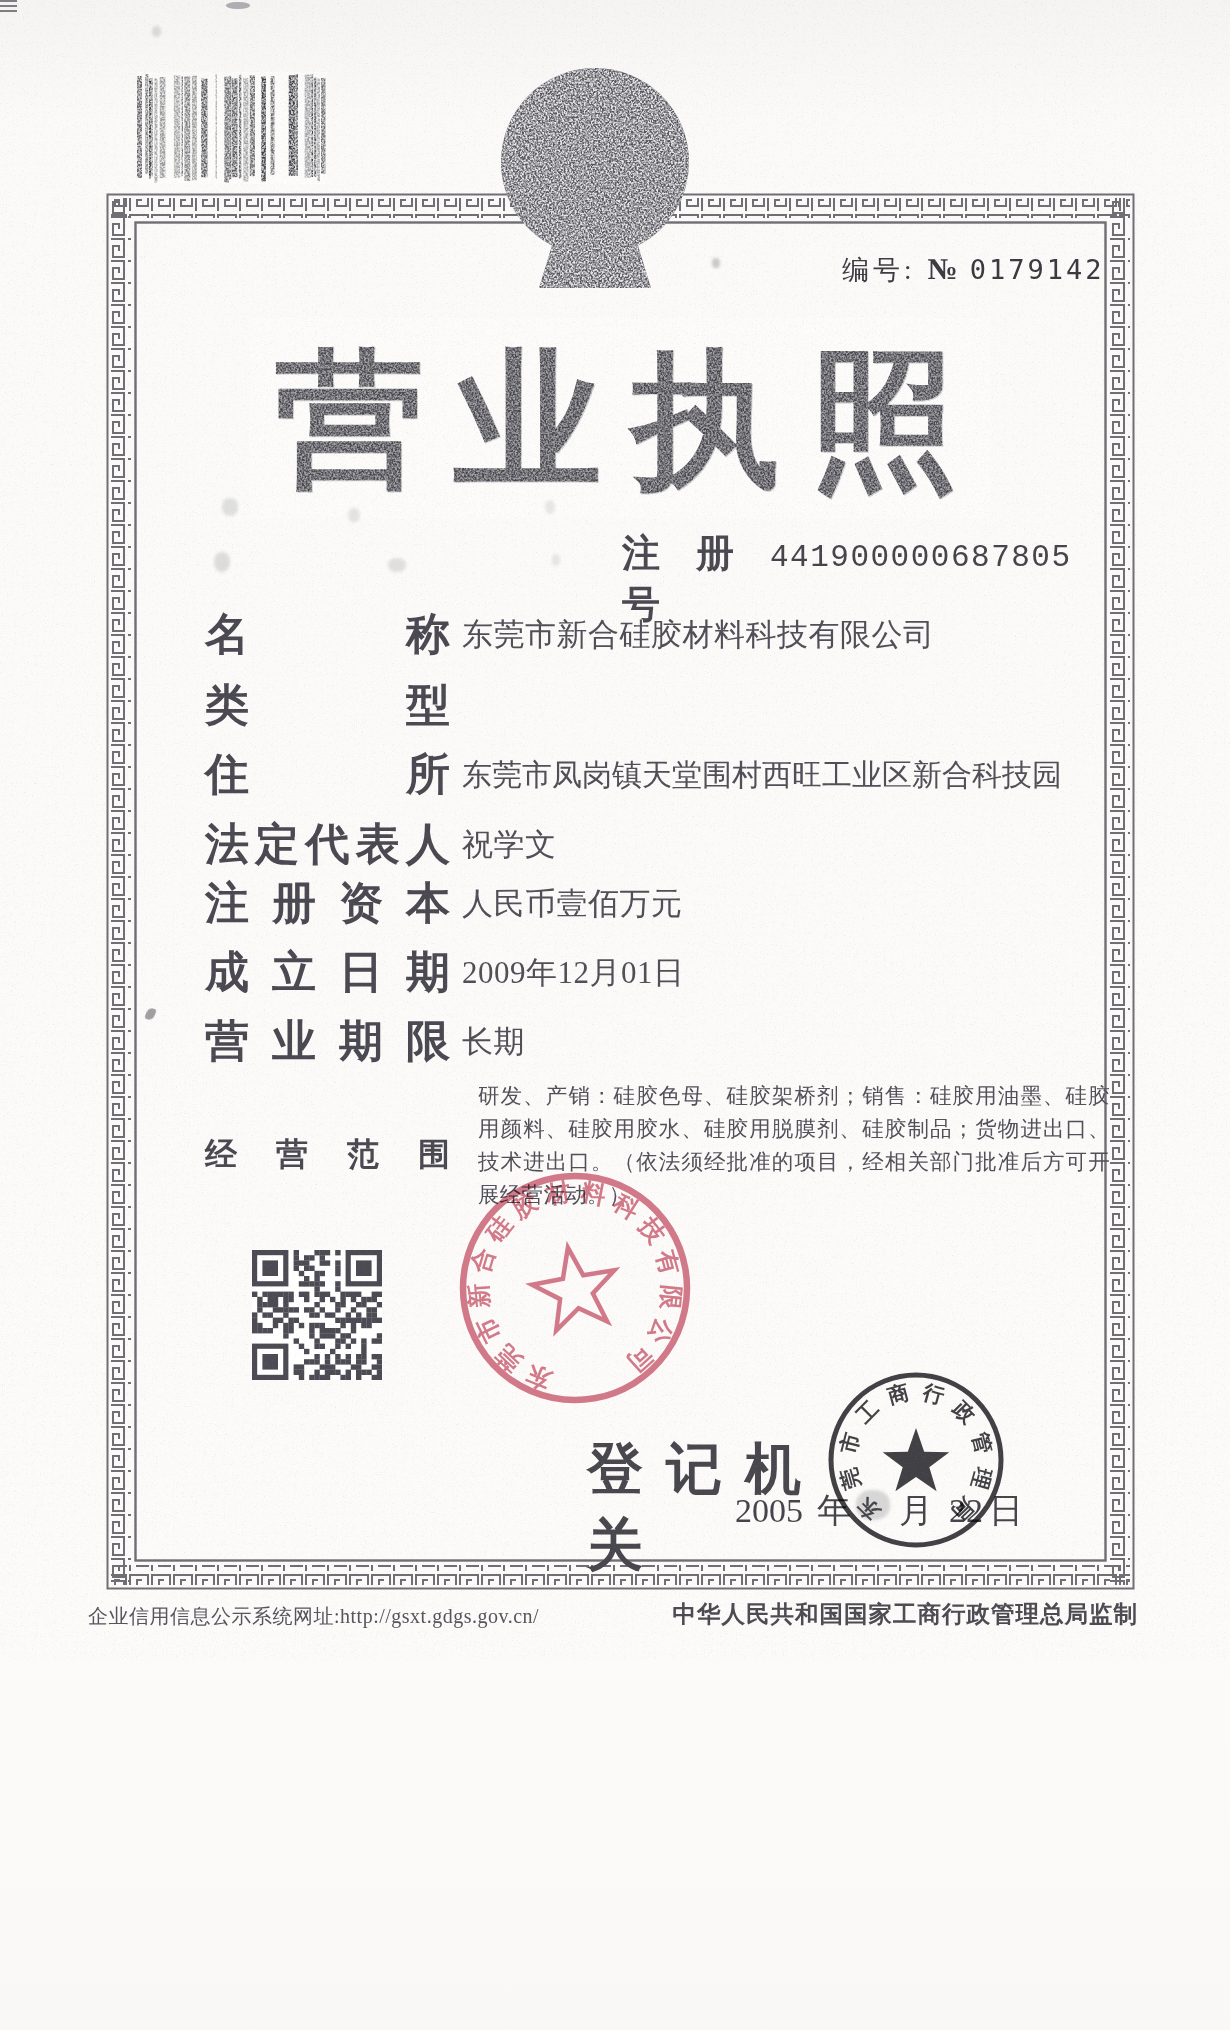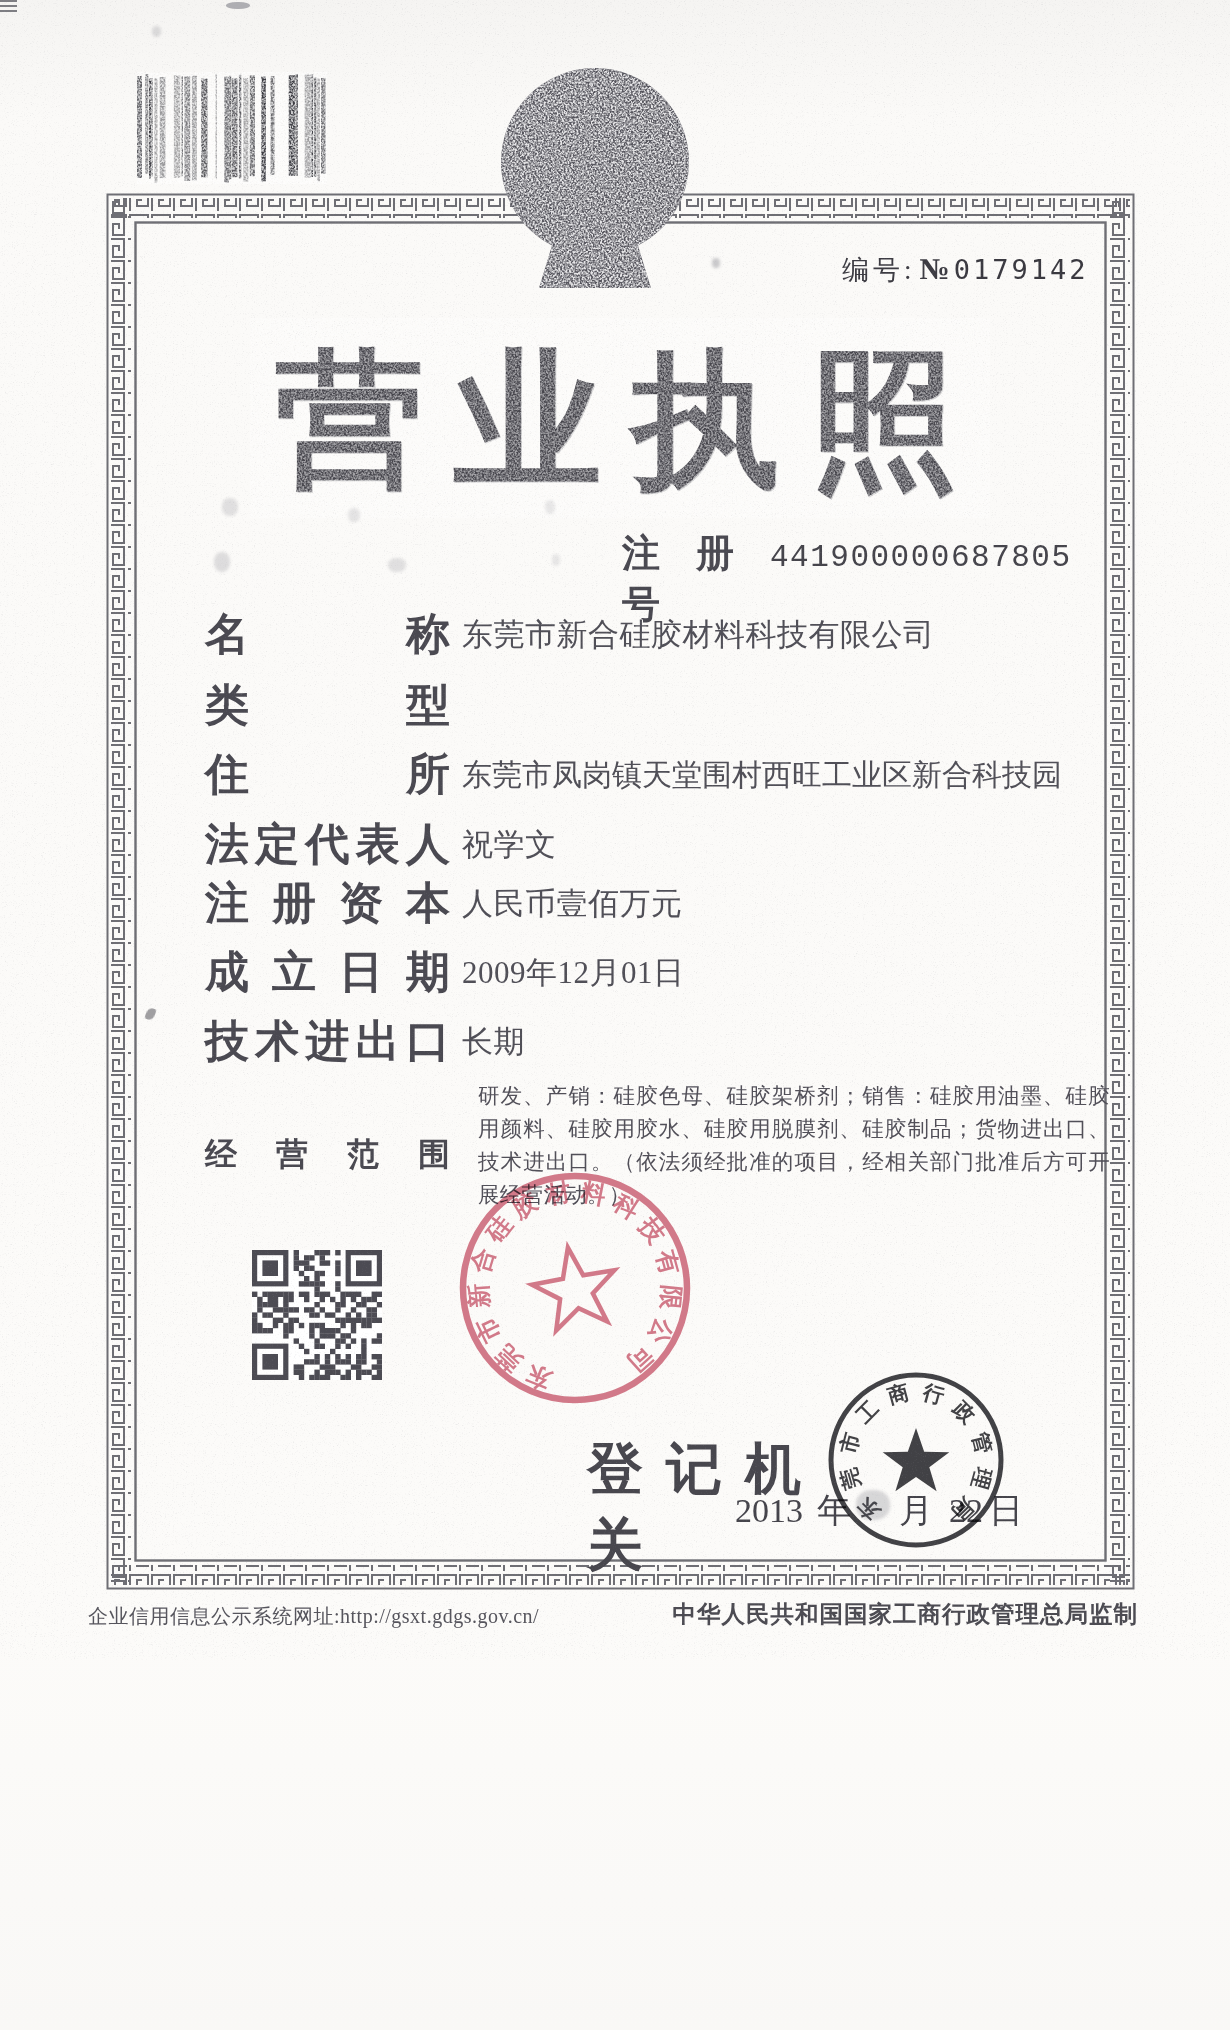--- a/index.html
+++ b/index.html
@@ -12,21 +12,21 @@
     position:relative;width:1230px;height:2030px;overflow:hidden;
     background:linear-gradient(180deg,#f5f4f2 0%,#fbfaf8 6%,#fcfbf9 80%,#f9f8f6 100%);
   }
   .abs{position:absolute;}
   
   #frame{left:106px;top:193px;}
   
   #barcode{left:137px;top:72px;}
   #emblem{left:497px;top:66px;}
   
-  #serial{left:842px;top:252px;display:flex;align-items:baseline;gap:4px;color:#3c3b42;}
+  #serial{left:842px;top:252px;display:flex;align-items:baseline;gap:12px;color:#3c3b42;}
   #serial .lbl{font-size:27px;letter-spacing:4px;}
   #serial .no{font-size:30px;font-weight:bold;}
   #serial .num{font-family:"DejaVu Sans Mono",monospace;font-size:27px;letter-spacing:3px;color:#3a3940;}
   
   #title{
     left:108px;top:322px;width:1025px;text-align:center;
     font-family:"Liberation Sans","DejaVu Sans",sans-serif;
     font-size:148px;font-weight:900;letter-spacing:30px;text-indent:22px;
     color:#46454c;text-shadow:1px 1px 0 rgba(90,90,98,.35);
   }
@@ -173,21 +173,21 @@
   </div>
   <div class="row" style="top:877px">
     <div class="flabel">注册资本</div>
     <div class="fvalue">人民币壹佰万元</div>
   </div>
   <div class="row" style="top:946px">
     <div class="flabel">成立日期</div>
     <div class="fvalue">2009年12月01日</div>
   </div>
   <div class="row" style="top:1015px">
-    <div class="flabel">技术进出口</div>
+    <div class="flabel">营业期限</div>
     <div class="fvalue">长期</div>
   </div>
   <div id="scope-label" class="abs">经营范围</div>
   <div id="scope-text" class="abs">研发、产销：硅胶色母、硅胶架桥剂；销售：硅胶用油墨、硅胶用颜料、硅胶用胶水、硅胶用脱膜剂、硅胶制品；货物进出口、技术进出口。（依法须经批准的项目，经相关部门批准后方可开展经营活动。）</div>
   <div id="scope-smudge"></div>
 
   <svg id="qr" class="abs" width="130" height="130" viewBox="0 0 130 130">
     <g id="qrModules">
         <rect x="0" y="0" width="130" height="130" fill="#ffffff"></rect>
         <rect x="41.60" y="0.00" width="5.40" height="5.40" fill="#4c4b53"></rect>
@@ -433,21 +433,21 @@
           <text x="212.6" y="116.7" transform="rotate(84.6 212.6 116.7)" fill="#c9566b" font-size="24.5" text-anchor="middle" font-weight="bold" font-family="&quot;Liberation Serif&quot;,serif">有</text>
           <text x="209.7" y="148.8" transform="rotate(105.7 209.7 148.8)" fill="#c9566b" font-size="24.5" text-anchor="middle" font-weight="bold" font-family="&quot;Liberation Serif&quot;,serif">限</text>
           <text x="195.4" y="177.8" transform="rotate(126.9 195.4 177.8)" fill="#c9566b" font-size="24.5" text-anchor="middle" font-weight="bold" font-family="&quot;Liberation Serif&quot;,serif">公</text>
           <text x="171.6" y="199.6" transform="rotate(148.0 171.6 199.6)" fill="#c9566b" font-size="24.5" text-anchor="middle" font-weight="bold" font-family="&quot;Liberation Serif&quot;,serif">司</text>
         </g>
     </g>
   </svg>
 
   <div id="registrar" class="abs">登记机关</div>
   <div id="dateline" class="abs">
-    <span>2013</span>
+    <span>2005</span>
     <span class="yu">年</span>
     <span class="mu">月</span>
     <span class="dd">22</span>
     <span class="du">日</span>
   </div>
 
   <svg id="registry-seal" class="abs" width="196" height="196" viewBox="0 0 196 196">
     <circle cx="98" cy="98" r="85" fill="none" stroke="#26262a" stroke-width="5"></circle>
     <path d="M98,66 L106.2,89.7 L131.3,90.2 L111.3,105.3 L118.6,129.3 L98,115 L77.4,129.3 L84.7,105.3 L64.7,90.2 L89.8,89.7 Z" fill="#26262a"></path>
     <g id="registrySealText">

